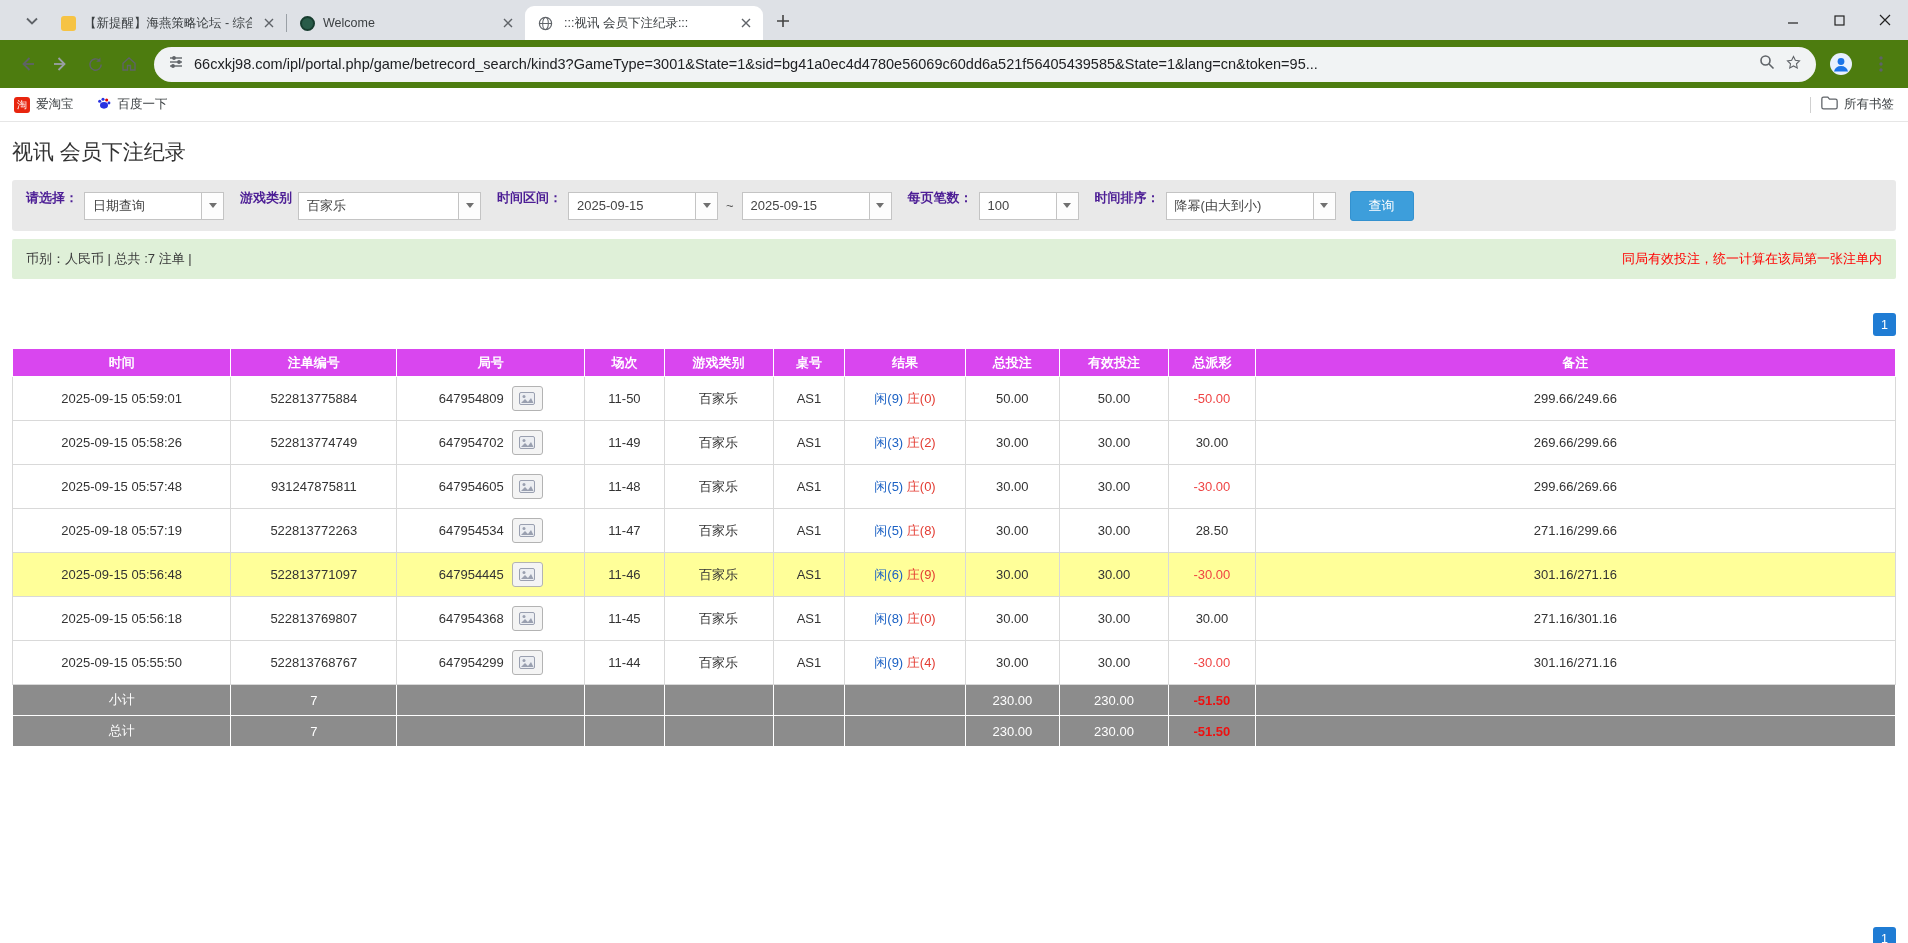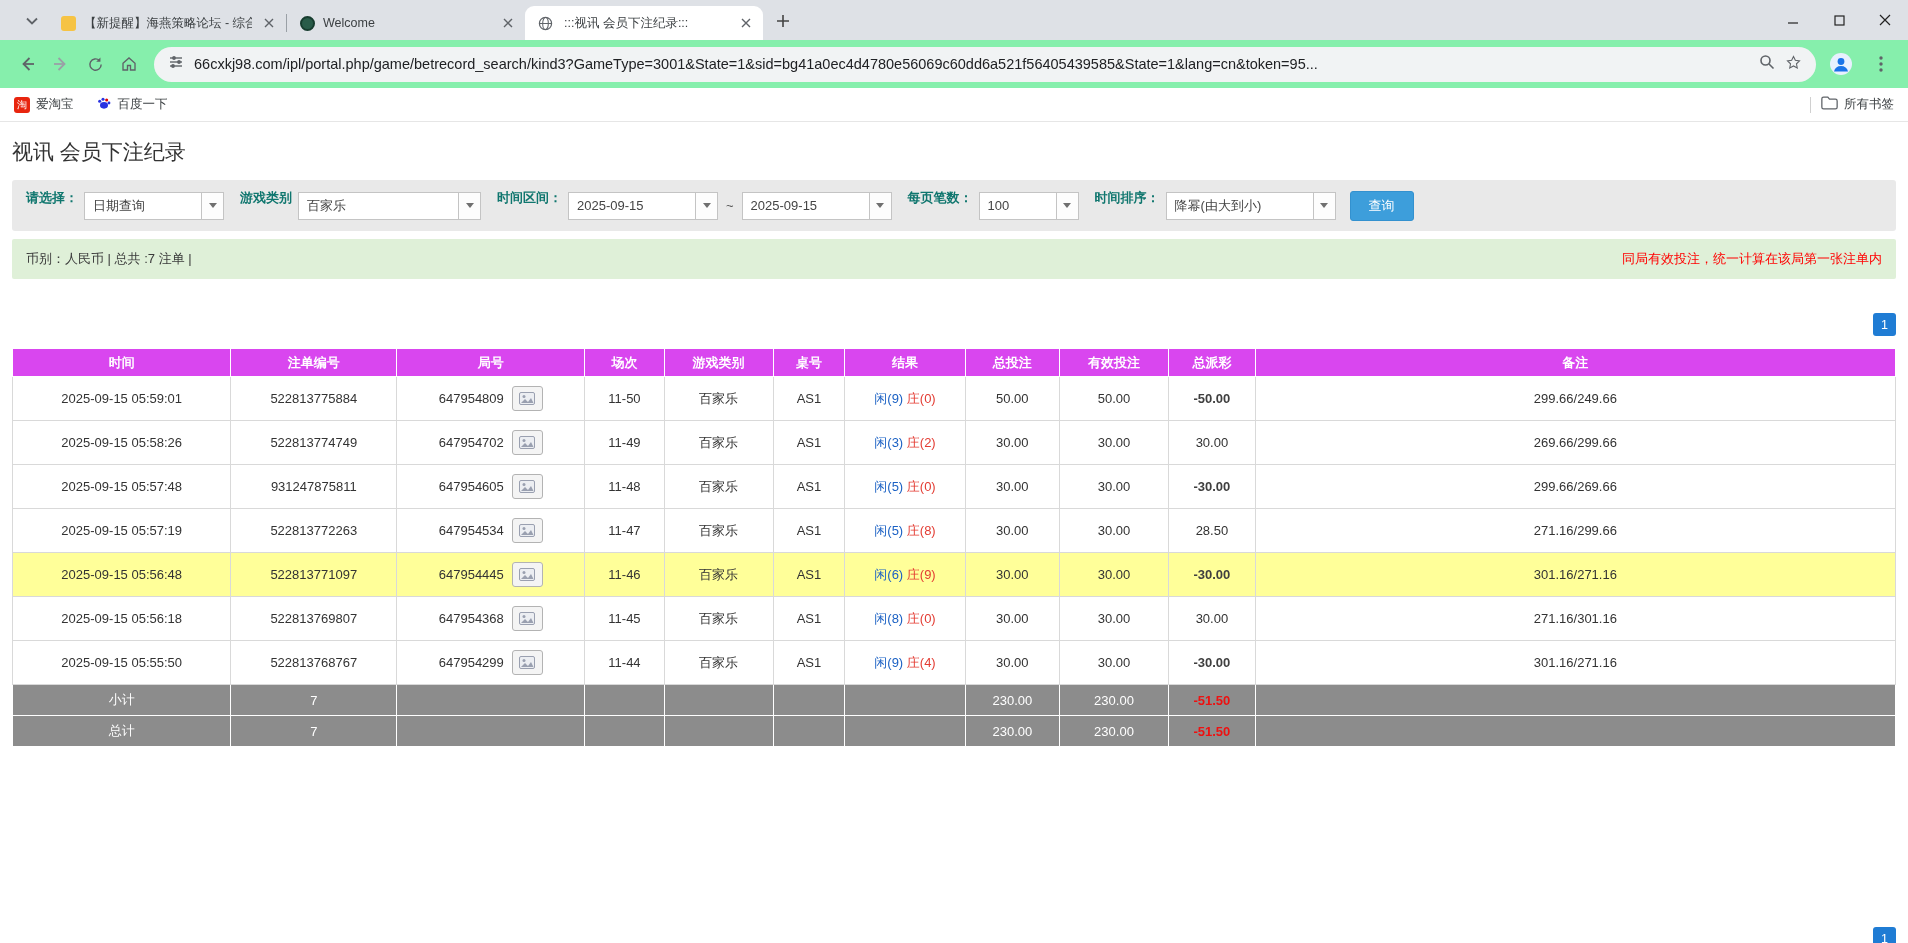--- a/index.html
+++ b/index.html
@@ -16,41 +16,41 @@
   .tab .title { flex:1; white-space:nowrap; overflow:hidden; text-overflow:clip; }
   .tab-close { width:18px; height:18px; border-radius:50%; display:flex; align-items:center; justify-content:center; flex:none; }
   .favicon { width:16px; height:16px; flex:none; display:flex; align-items:center; justify-content:center; }
   .fav-yellow { width:15px; height:15px; border-radius:3px; background:#f6c344; }
   .fav-dark { width:15px; height:15px; border-radius:50%; background:#295c49; border:2px solid #173d2f; }
   .tab-sep { width:1px; height:18px; background:#9aa0a6; margin-bottom:8px; }
   .newtab-btn { width:28px; height:28px; margin:0 4px 5px 6px; display:flex; align-items:center; justify-content:center; }
   .win-controls { margin-left:auto; display:flex; height:40px; align-self:flex-start; }
   .win-btn { width:46px; height:40px; display:flex; align-items:center; justify-content:center; }
 
-  .toolbar { height:48px; background:#86efac; display:flex; align-items:center; padding:0 10px; }
+  .toolbar { height:48px; background:#4d7c0f; display:flex; align-items:center; padding:0 10px; }
   .tool-btn { width:34px; height:34px; border-radius:50%; display:flex; align-items:center; justify-content:center; flex:none; }
   .omnibox { flex:1; height:35px; background:#f1f3f4; border-radius:18px; display:flex; align-items:center;
     padding:0 14px; gap:10px; margin:0 8px; min-width:0; }
   .omnibox .url { flex:1; font-size:14.5px; color:#202124; white-space:nowrap; overflow:hidden; }
   .right-tools { display:flex; align-items:center; gap:6px; }
 
   .bookmarksbar { height:34px; background:#fff; border-bottom:1px solid #e6e6e6;
     display:flex; align-items:center; padding:0 14px; gap:22px; font-size:12.5px; color:#3c4043; }
   .bm-item { display:flex; align-items:center; gap:6px; }
   .bm-taobao { width:16px; height:16px; background:#e8250e; border-radius:3px; color:#fff;
     font-size:10px; display:flex; align-items:center; justify-content:center; }
   .bm-right { margin-left:auto; display:flex; align-items:center; gap:10px; }
   .bm-vsep { width:1px; height:16px; background:#d0d0d0; }
 
   
   .pagearea { position:relative; height:821px; padding:16px 12px 0 12px; background:#fff; }
   .page-title { font-size:21px; font-weight:500; color:#333; margin-bottom:14px; }
 
   .filterbar { background:#e9e9e9; border-radius:3px; padding:9px 14px; display:flex; align-items:center; font-size:13px; }
-  .flabel { color:#0f766e; font-weight:bold; margin:0 6px 15px 16px; white-space:nowrap; }
+  .flabel { color:#4c1d95; font-weight:bold; margin:0 6px 15px 16px; white-space:nowrap; }
   .flabel.first { margin-left:0; }
   .combo { display:flex; height:28px; background:#fff; border:1px solid #c4c4c4; flex:none; }
   .combo .val { flex:1; padding:0 8px; line-height:26px; color:#444; white-space:nowrap; overflow:hidden; }
   .combo .dbtn { width:22px; border-left:1px solid #c4c4c4; background:#fdfdfd;
     display:flex; align-items:center; justify-content:center; }
   .caret { width:0; height:0; border-left:4px solid transparent; border-right:4px solid transparent; border-top:5px solid #707070; }
   .w130{width:140px}.w183{width:183px}.w150{width:150px}.w100{width:100px}.w170{width:170px}
   .tilde { margin:0 8px; color:#555; }
   .search-btn { background:#3d9edb; color:#fff; border:1px solid #3391cf; height:30px; padding:0 18px;
     font-size:13px; border-radius:3px; margin-left:14px; cursor:pointer; }
@@ -65,21 +65,21 @@
   .pager-bottom { position:absolute; right:12px; bottom:-7px; }
 
   table.records { width:100%; border-collapse:collapse; font-size:13px; table-layout:fixed; }
   .records th { background:#d946ef; color:#fff; font-weight:bold; height:28px; border:1px solid #fff; padding:0 4px; }
   .records td { border:1px solid #d9d9d9; height:44px; text-align:center; color:#333; padding:0 4px;
     overflow:hidden; white-space:nowrap; }
   tr.hl td { background:#ffff99; }
   .blue { color:#1b61c4; }
   .res-p { color:#1b61c4; }
   .res-b { color:#e33b32; }
-  td.neg { color:#404040;font-weight:bold; }
+  td.neg { color:#ef4444; }
   tr.foot td { background:#8c8c8c; color:#fff; height:31px; border:1px solid #fff; }
   tr.foot td.neg { color:#ee1111; font-weight:bold; }
   .roundcell { display:flex; align-items:center; justify-content:center; gap:8px; }
   .imgbtn { width:31px; height:25px; border:1px solid #b3b3b3; background:#f4f4f4; border-radius:3px;
     display:flex; align-items:center; justify-content:center; cursor:pointer; }
 </style>
 </head>
 <body>
 
 <div class="tabstrip">
@@ -421,21 +421,21 @@
         <td>百家乐</td>
         <td>AS1</td>
         <td><span class="res-p">闲(5)</span> <span class="res-b">庄(0)</span></td>
         <td class="blue">30.00</td>
         <td>30.00</td>
         <td class="neg">-30.00</td>
         <td>299.66/269.66</td>
       </tr>
 
       <tr>
-        <td>2025-09-15 05:57:19</td>
+        <td>2025-09-18 05:57:19</td>
         <td>522813772263</td>
         <td>
             <div class="roundcell">
               <span>647954534</span>
               <span class="imgbtn">
                 <svg width="16" height="13" viewBox="0 0 16 13">
                   <rect x="0.5" y="0.5" width="15" height="12" rx="1.5" fill="#eceef2" stroke="#9aa0b0"></rect>
                   <circle cx="5" cy="4.5" r="1.5" fill="#9aa0b0"></circle>
                   <path d="M2 11 l4-4 3 3 3-4 2.5 5 z" fill="#9aa0b0"></path>
                 </svg>

